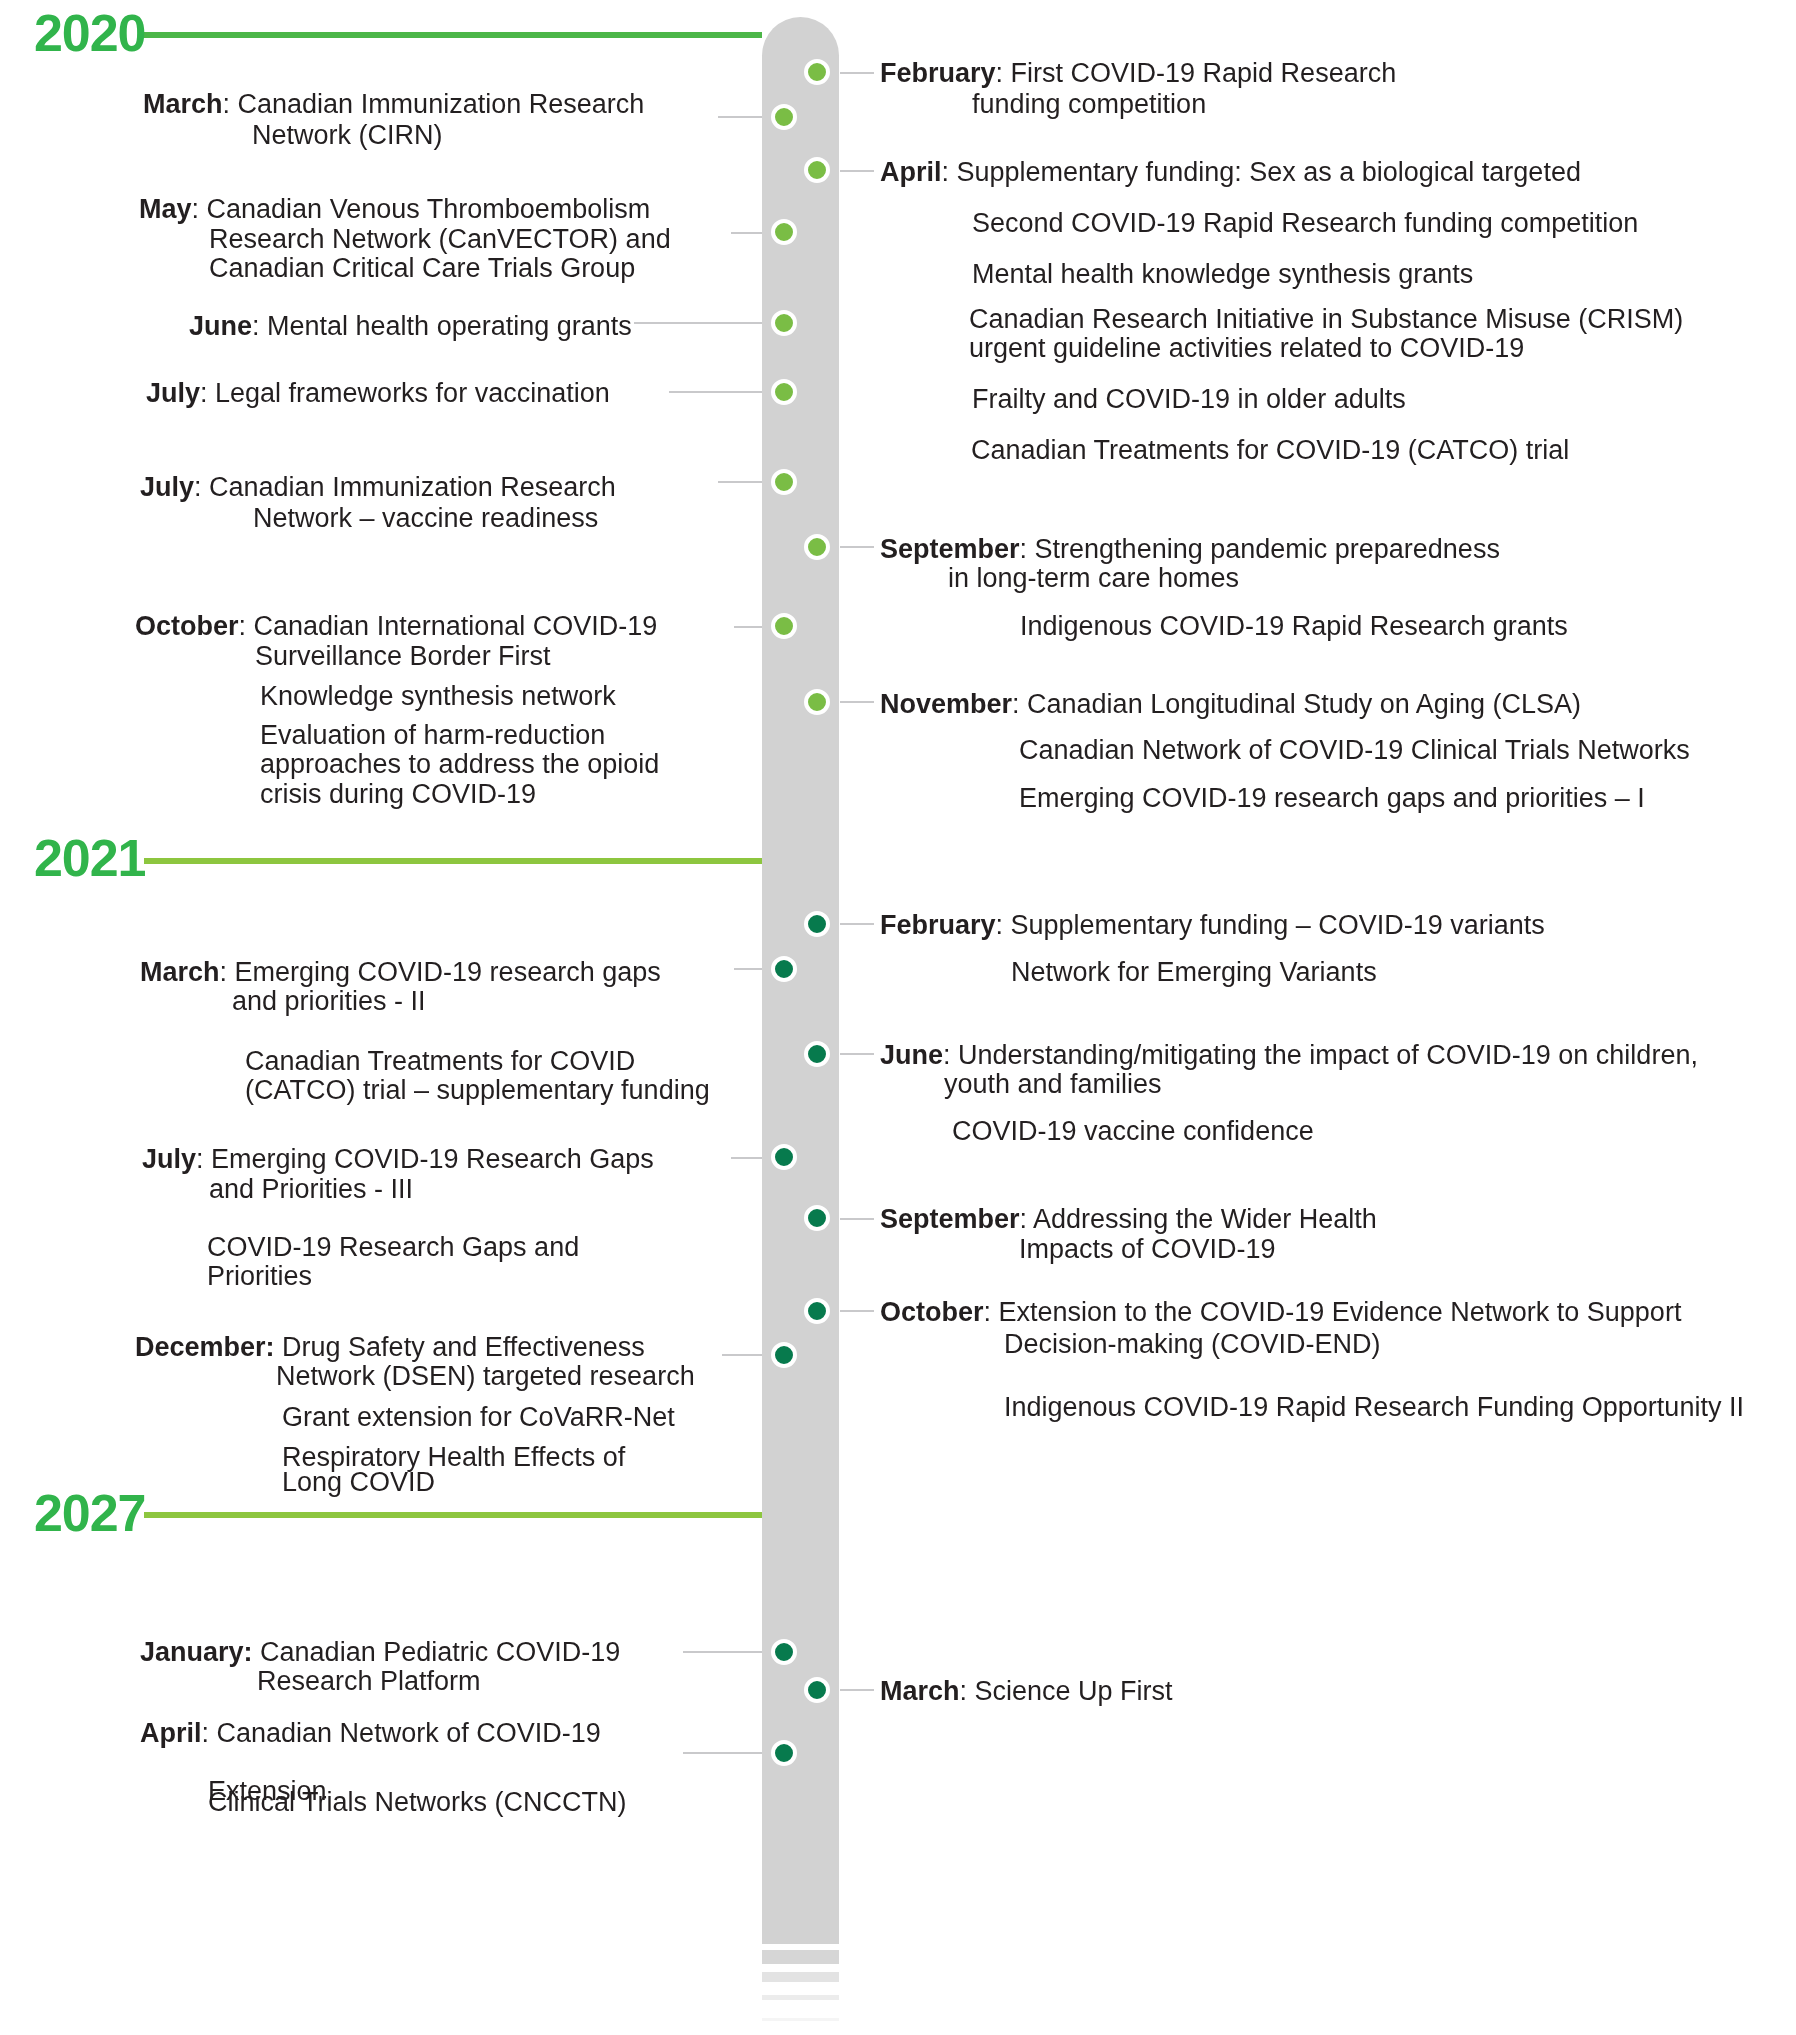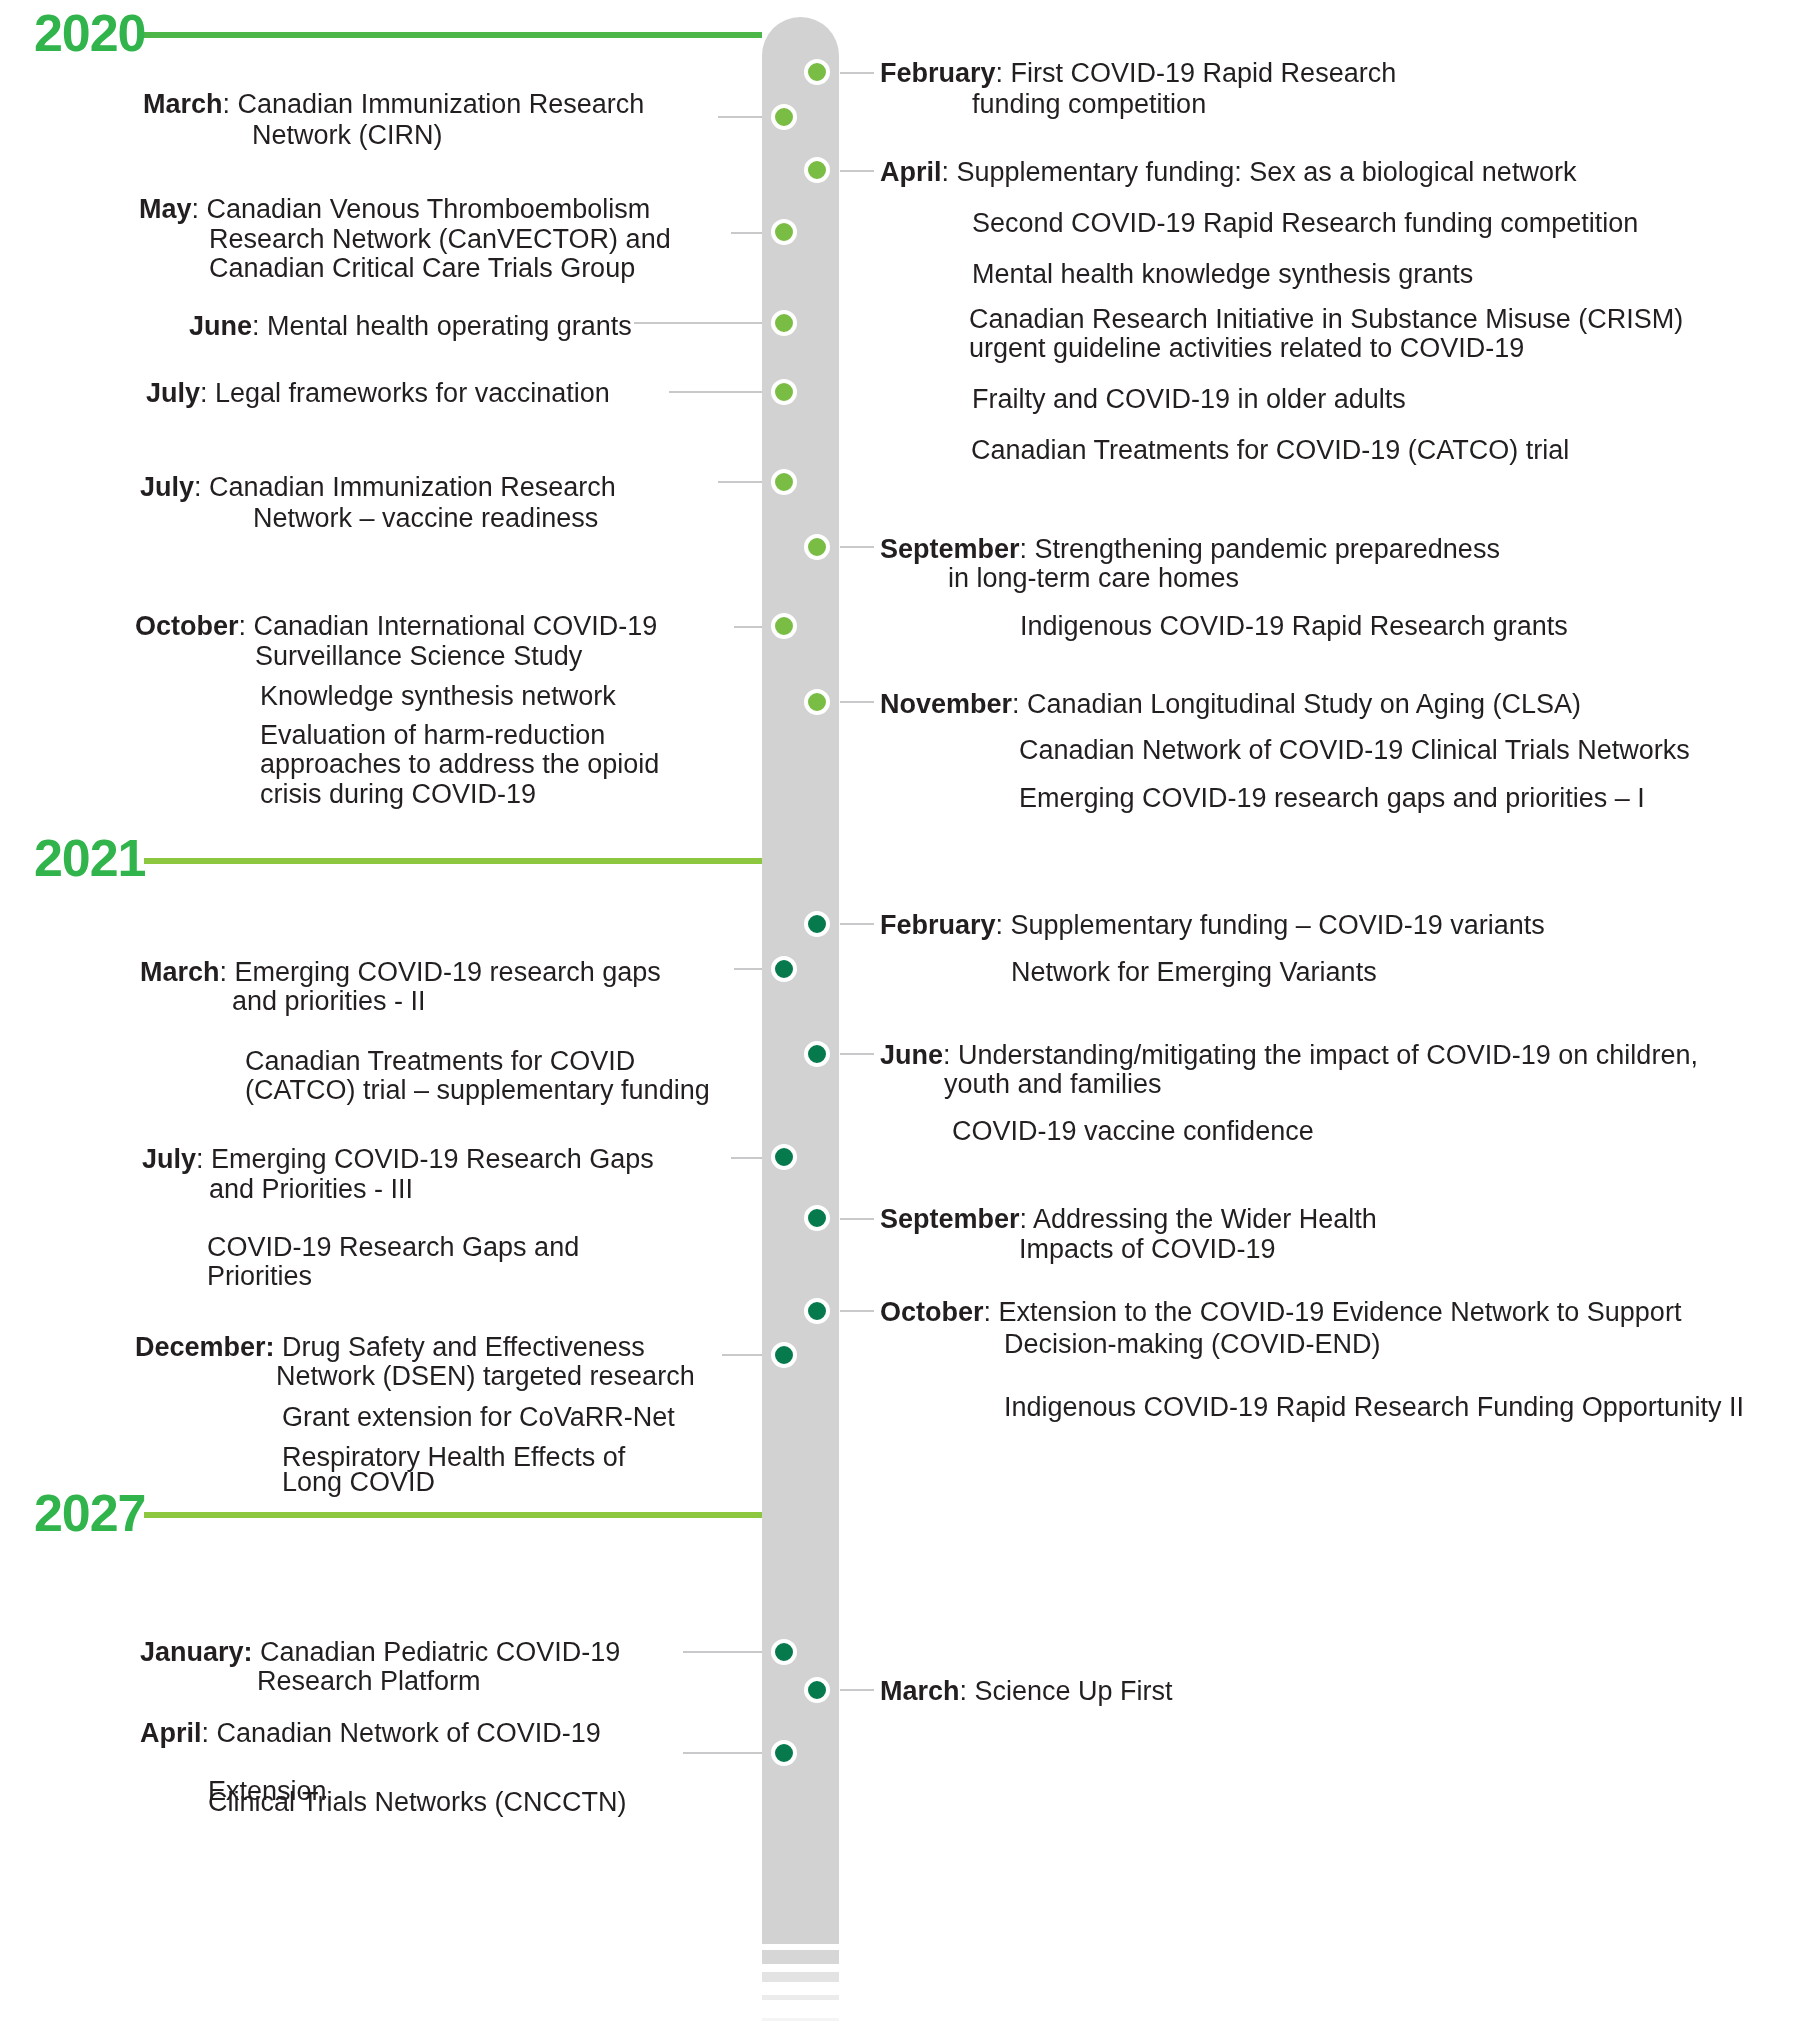--- a/index.html
+++ b/index.html
@@ -39,21 +39,21 @@
       <div class="conn" style="left: 840px; width: 34px; top: 72px;"></div>
       <div class="dot dot-light" style="left: 804px; top: 59px;"></div>
       <div class="tl" style="left: 880px; top: 59px;"><b>February</b><span>: First COVID-19 Rapid Research</span></div>
       <div class="tl" style="left: 972px; top: 90px;"><span>funding competition</span></div>
       <div class="conn" style="left: 718px; width: 45px; top: 116px;"></div>
       <div class="dot dot-light" style="left: 771px; top: 104px;"></div>
       <div class="tl" style="left: 143px; top: 90px;"><b>March</b><span>: Canadian Immunization Research</span></div>
       <div class="tl" style="left: 252px; top: 121px;"><span>Network (CIRN)</span></div>
       <div class="conn" style="left: 840px; width: 34px; top: 170px;"></div>
       <div class="dot dot-light" style="left: 804px; top: 157px;"></div>
-      <div class="tl" style="left: 880px; top: 158px;"><b>April</b><span>:  Supplementary funding: Sex as a biological network</span></div>
+      <div class="tl" style="left: 880px; top: 158px;"><b>April</b><span>:  Supplementary funding: Sex as a biological targeted</span></div>
       <div class="tl" style="left: 972px; top: 209px;"><span>Second COVID-19 Rapid Research funding competition</span></div>
       <div class="tl" style="left: 972px; top: 260px;"><span>Mental health knowledge synthesis grants</span></div>
       <div class="tl" style="left: 969px; top: 305px;"><span>Canadian Research Initiative in Substance Misuse (CRISM)</span></div>
       <div class="tl" style="left: 969px; top: 334px;"><span>urgent guideline activities related to COVID-19</span></div>
       <div class="tl" style="left: 972px; top: 385px;"><span>Frailty and COVID-19 in older adults</span></div>
       <div class="tl" style="left: 971px; top: 436px;"><span>Canadian Treatments for COVID-19 (CATCO) trial</span></div>
       <div class="conn" style="left: 731px; width: 32px; top: 232px;"></div>
       <div class="dot dot-light" style="left: 771px; top: 219px;"></div>
       <div class="tl" style="left: 139px; top: 195px;"><b>May</b><span>: Canadian Venous Thromboembolism</span></div>
       <div class="tl" style="left: 209px; top: 225px;"><span>Research Network (CanVECTOR) and</span></div>
@@ -69,21 +69,21 @@
       <div class="tl" style="left: 140px; top: 473px;"><b>July</b><span>: Canadian Immunization Research</span></div>
       <div class="tl" style="left: 253px; top: 504px;"><span>Network – vaccine readiness</span></div>
       <div class="conn" style="left: 840px; width: 34px; top: 546px;"></div>
       <div class="dot dot-light" style="left: 804px; top: 534px;"></div>
       <div class="tl" style="left: 880px; top: 535px;"><b>September</b><span>: Strengthening pandemic preparedness</span></div>
       <div class="tl" style="left: 948px; top: 564px;"><span>in long-term care homes</span></div>
       <div class="tl" style="left: 1020px; top: 612px;"><span>Indigenous COVID-19 Rapid Research grants</span></div>
       <div class="conn" style="left: 734px; width: 29px; top: 626px;"></div>
       <div class="dot dot-light" style="left: 771px; top: 613px;"></div>
       <div class="tl" style="left: 135px; top: 612px;"><b>October</b><span>: Canadian International COVID-19</span></div>
-      <div class="tl" style="left: 255px; top: 642px;"><span>Surveillance Science Study</span></div>
+      <div class="tl" style="left: 255px; top: 642px;"><span>Surveillance Border First</span></div>
       <div class="tl" style="left: 260px; top: 682px;"><span>Knowledge synthesis network</span></div>
       <div class="tl" style="left: 260px; top: 721px;"><span>Evaluation of harm-reduction</span></div>
       <div class="tl" style="left: 260px; top: 750px;"><span>approaches to address the opioid</span></div>
       <div class="tl" style="left: 260px; top: 780px;"><span>crisis during COVID-19</span></div>
       <div class="conn" style="left: 840px; width: 34px; top: 701px;"></div>
       <div class="dot dot-light" style="left: 804px; top: 689px;"></div>
       <div class="tl" style="left: 880px; top: 690px;"><b>November</b><span>: Canadian Longitudinal Study on Aging (CLSA)</span></div>
       <div class="tl" style="left: 1019px; top: 736px;"><span>Canadian Network of COVID-19 Clinical Trials Networks</span></div>
       <div class="tl" style="left: 1019px; top: 784px;"><span>Emerging COVID-19 research gaps and priorities – I</span></div>
       <div class="conn" style="left: 840px; width: 34px; top: 923px;"></div>

